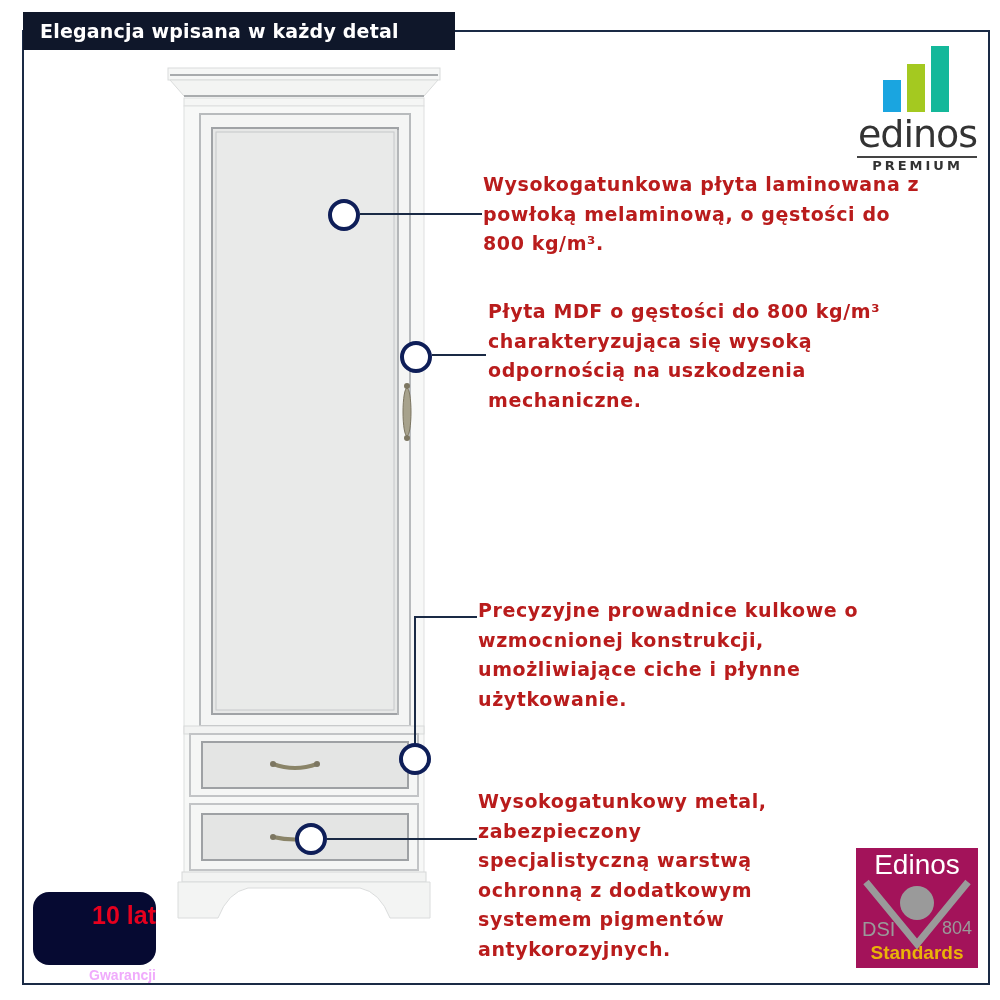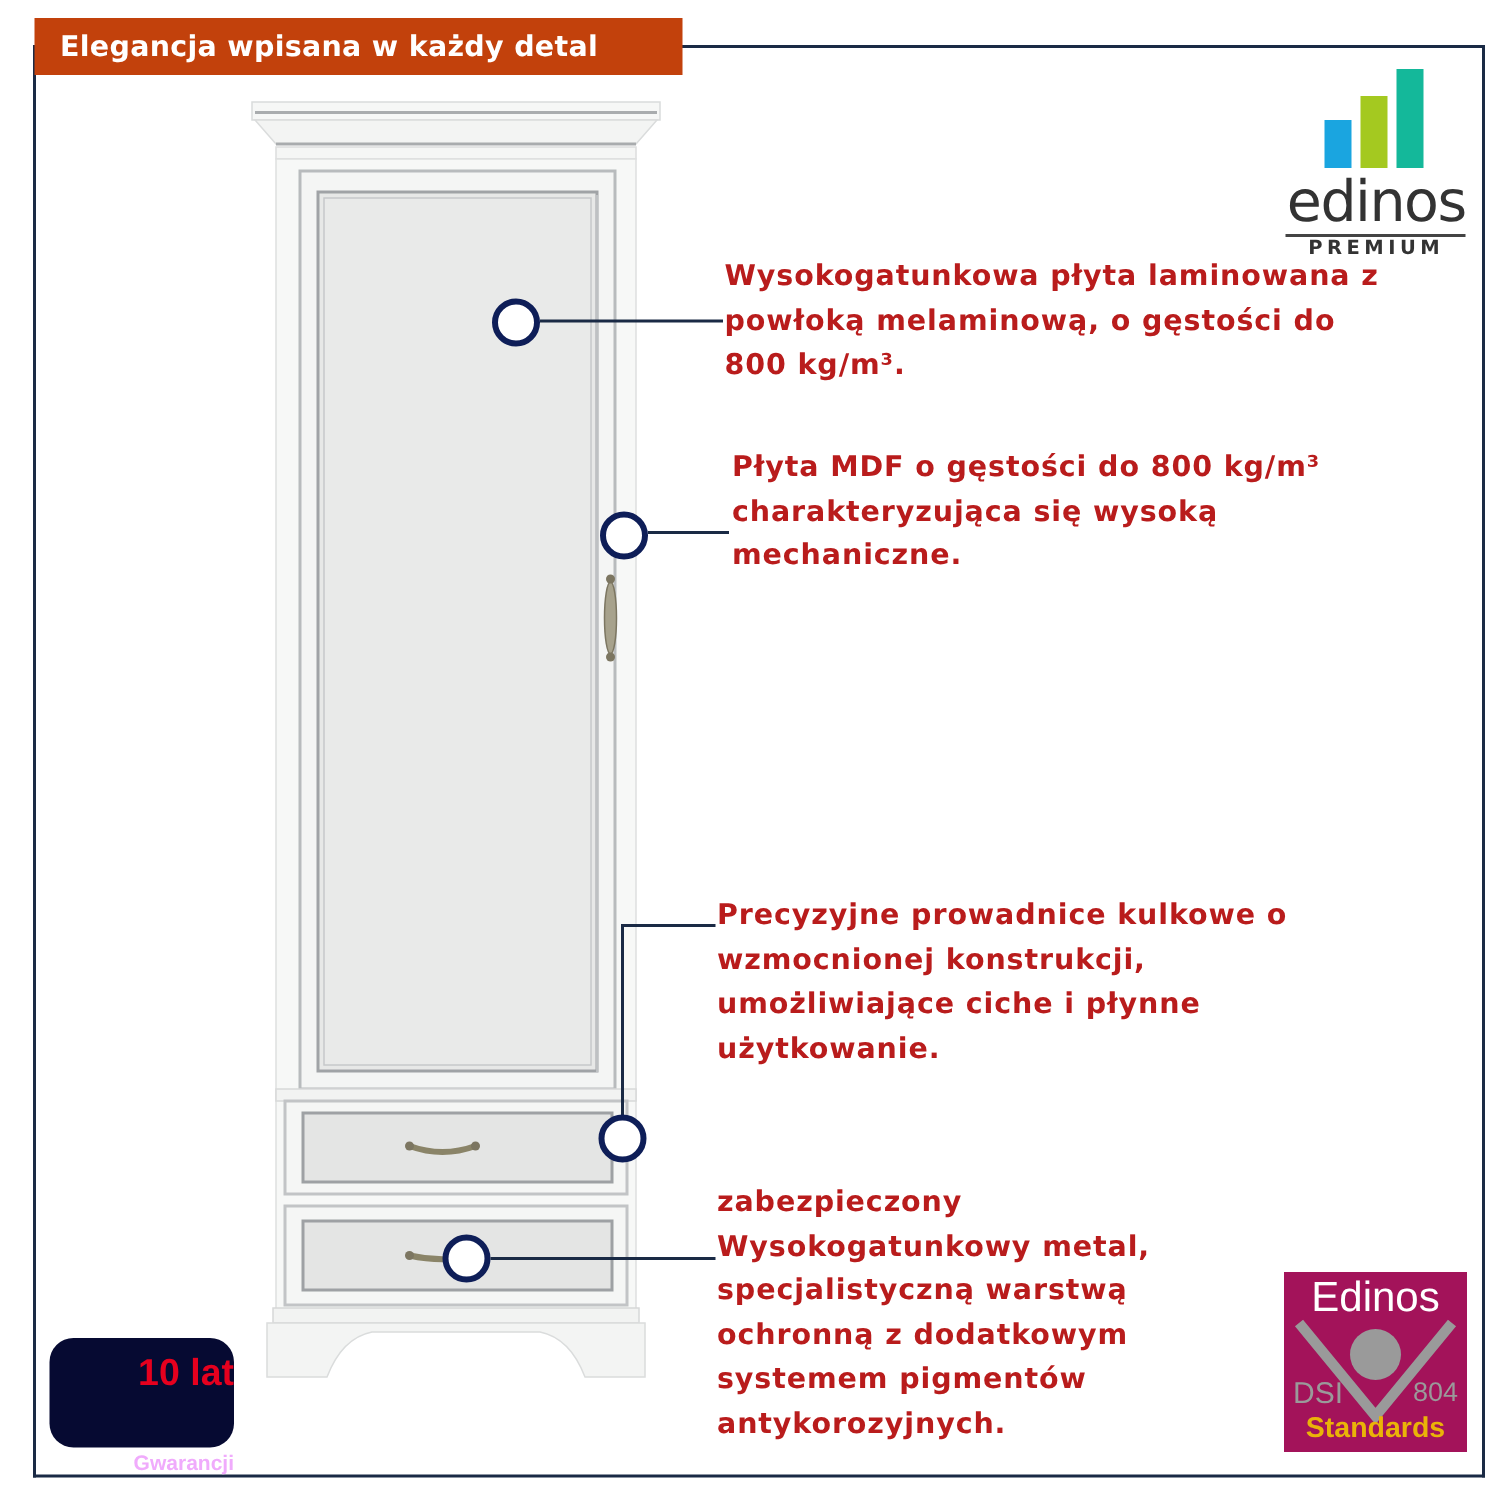--- a/index.html
+++ b/index.html
@@ -1,21 +1,21 @@
 <!DOCTYPE html>
 <html><head>
 <meta charset="utf-8">
 <style>
   html, body { margin:0; padding:0; background:#ffffff; }
   body { width:1000px; height:1000px; position:relative; overflow:hidden; font-family:"DejaVu Sans", sans-serif; }
   .frame-top { position:absolute; left:22px; top:30px; width:968px; height:2px; background:#1a2a45; }
   .frame-left { position:absolute; left:22px; top:30px; width:2px; height:955px; background:#1a2a45; }
   .frame-right { position:absolute; left:988px; top:30px; width:2px; height:955px; background:#1a2a45; }
   .frame-bottom { position:absolute; left:22px; top:983px; width:968px; height:2px; background:#1a2a45; }
-  .header-tab { position:absolute; left:23px; top:12px; width:432px; height:38px; background:#c2410c; color:#fff; font-weight:bold; font-size:19px; line-height:38px; box-sizing:border-box; padding-left:17px; letter-spacing:0.2px; }
+  .header-tab { position:absolute; left:23px; top:12px; width:432px; height:38px; background:#0f172a; color:#fff; font-weight:bold; font-size:19px; line-height:38px; box-sizing:border-box; padding-left:17px; letter-spacing:0.2px; }
 
   .logo { position:absolute; left:855px; top:40px; width:125px; height:135px; }
   .bar { position:absolute; bottom:0; width:18px; }
   .logo-bars { position:absolute; left:28px; top:4px; width:70px; height:68px; }
   .logo-word { position:absolute; left:0; top:72px; width:125px; text-align:center; font-size:38px; color:#333; letter-spacing:-1px; line-height:44px; }
   .logo-rule { position:absolute; left:2px; top:116px; width:120px; height:2px; background:#444; }
   .logo-sub { position:absolute; left:0; top:118px; width:125px; text-align:center; font-size:13px; letter-spacing:3px; color:#333; font-weight:bold; }
 
   .cab { position:absolute; }
   .feat { position:absolute; color:#b91c1c; font-weight:bold; font-size:19px; line-height:29.5px; letter-spacing:0.6px; }
@@ -98,38 +98,39 @@
   <div>Wysokogatunkowa płyta laminowana z</div>
   <div>powłoką melaminową, o gęstości do</div>
   <div>800 kg/m³.</div>
 </div>
 
 <div class="dot" style="left:400px;top:341px;"></div>
 <div class="hline" style="left:432px;top:354px;width:54px;"></div>
 <div class="feat" style="left:488px;top:297px;width:480px;">
   <div>Płyta MDF o gęstości do 800 kg/m³</div>
   <div>charakteryzująca się wysoką</div>
+  <div>odpornością na uszkodzenia</div>
   <div>mechaniczne.</div>
 </div>
 
 <div class="vline" style="left:414px;top:616px;height:128px;"></div>
 <div class="hline" style="left:414px;top:616px;width:63px;"></div>
 <div class="dot" style="left:399px;top:743px;"></div>
 <div class="feat" style="left:478px;top:596px;width:480px;">
   <div>Precyzyjne prowadnice kulkowe o</div>
   <div>wzmocnionej konstrukcji,</div>
   <div>umożliwiające ciche i płynne</div>
   <div>użytkowanie.</div>
 </div>
 
 <div class="dot" style="left:295px;top:823px;"></div>
 <div class="hline" style="left:327px;top:838px;width:150px;"></div>
 <div class="feat" style="left:478px;top:787px;width:400px;">
+  <div>Wysokogatunkowy metal,</div>
   <div>zabezpieczony</div>
-  <div>Wysokogatunkowy metal,</div>
   <div>specjalistyczną warstwą</div>
   <div>ochronną z dodatkowym</div>
   <div>systemem pigmentów</div>
   <div>antykorozyjnych.</div>
 </div>
 
 <div class="warranty">
   <div class="w-big">10 lat</div>
   <div class="w-small">Gwarancji</div>
 </div>

